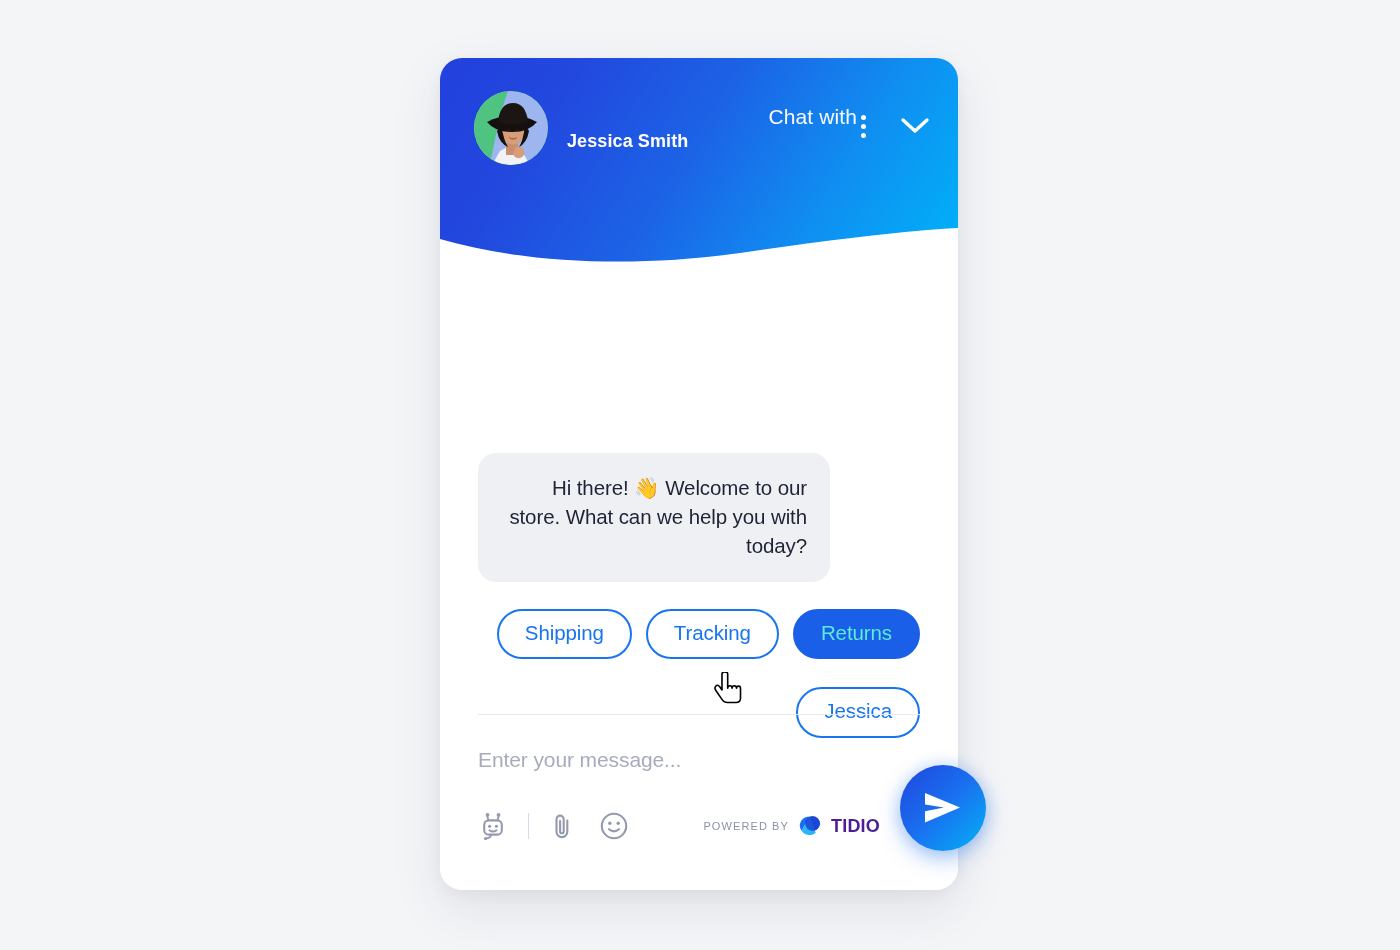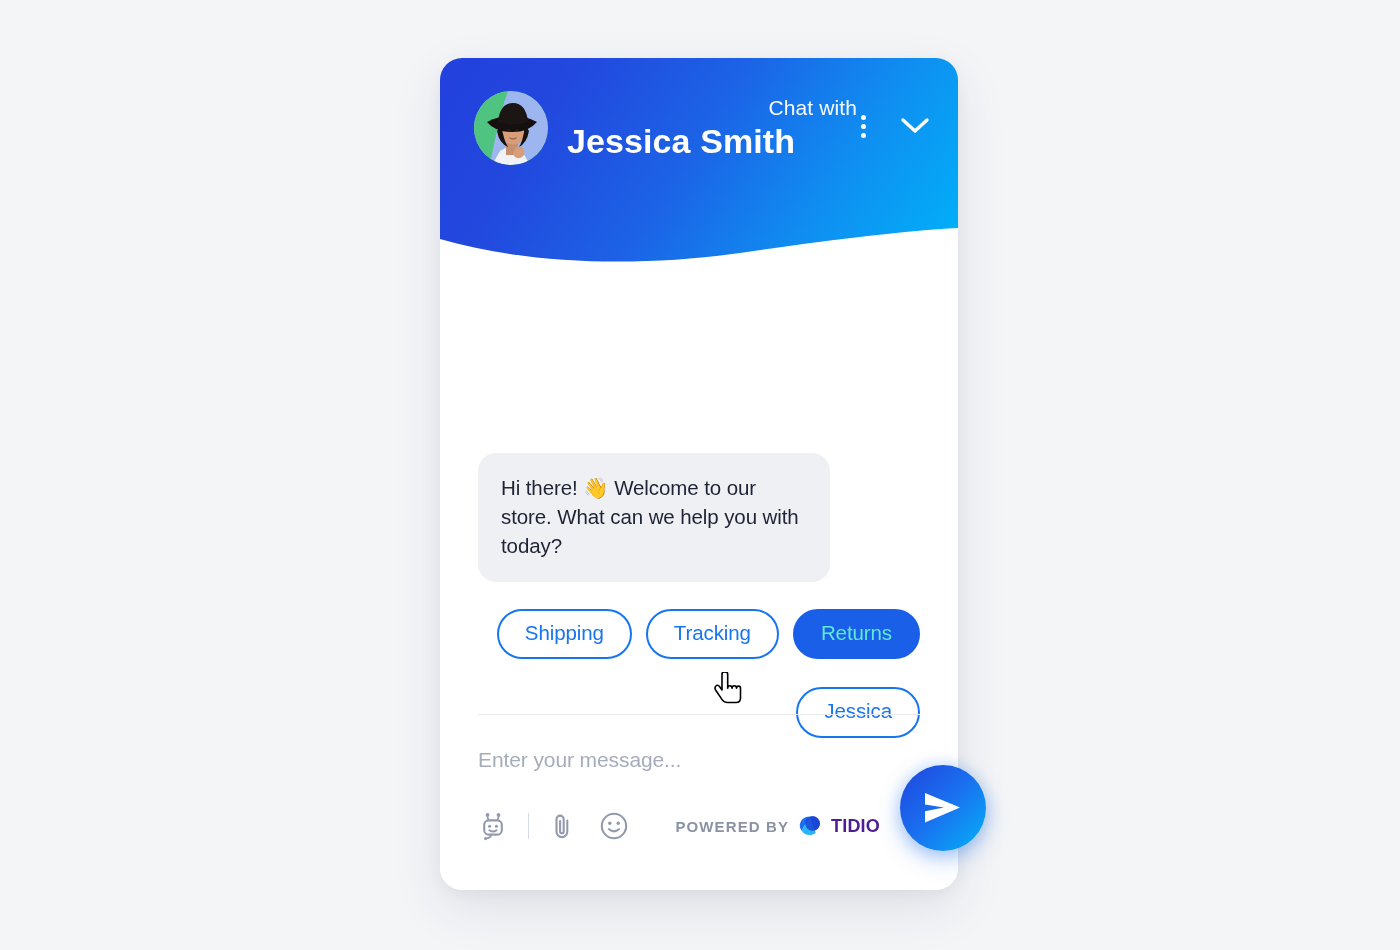--- a/index.html
+++ b/index.html
@@ -80,21 +80,21 @@
   }
   .chat-with {
     font-size: 21px;
     font-weight: 400;
     letter-spacing: .1px;
     color: #ffffff;
     opacity: .97;
     text-align: right;
   }
   .agent-name {
-    font-size: 34px;
+    font-size: 18px;
     font-weight: 700;
     letter-spacing: .1px;
     margin-top: 3px;
     color: #ffffff;
   }
   .header-actions {
     display: flex;
     align-items: center;
     gap: 26px;
     flex: 0 0 auto;
@@ -138,20 +138,21 @@
   .bubble {
     background: #eff0f4;
     border-radius: 18px;
     padding: 20px 23px 22px;
     max-width: 352px;
     font-size: 20.5px;
     line-height: 1.42;
     color: #1e2335;
     letter-spacing: -.1px;
     box-sizing: border-box;
+    text-align: right;
   }
 
   .quick-replies {
     margin-top: 27px;
     display: flex;
     flex-wrap: wrap;
     justify-content: flex-end;
     gap: 28px 14px;
     max-width: 442px;
     margin-left: auto;
@@ -233,24 +234,24 @@
   .gap-22 { width: 24px; }
 
   .powered {
     margin-left: auto;
     display: flex;
     align-items: center;
     gap: 9px;
     padding-right: 40px;
   }
   .powered-label {
-    font-size: 15px;
+    font-size: 11px;
     letter-spacing: 1.1px;
     color: #8b92a6;
-    font-weight: 700;
+    font-weight: 400;
   }
   .tidio-word {
     font-size: 18px;
     font-weight: 700;
     letter-spacing: .2px;
     color: #4c1d95;
   }
 
   
   .send-glow {

